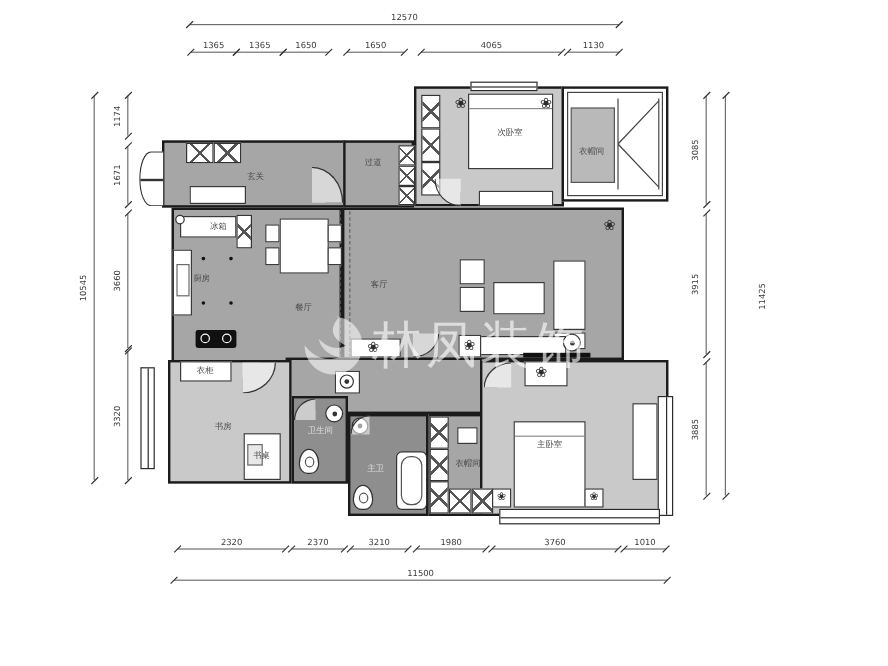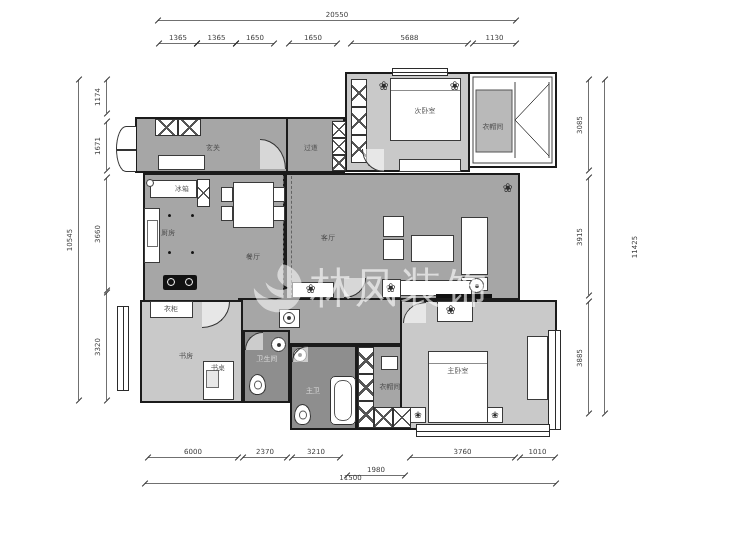--- a/index.html
+++ b/index.html
@@ -63,53 +63,53 @@
       pointer-events:none}
   .wm span{font-size:42px;font-weight:normal;letter-spacing:3px;color:rgba(255,255,255,.62)}
 </style>
 </head>
 <body>
 
 <div class="stage">
 
   <div>
     <div class="dh" style="left:158px;top:10px;width:358px">
-        <b>20550</b>
+        <b>12570</b>
       </div>
     <div class="dh" style="left:159px;top:33px;width:38px">
         <b>1365</b>
       </div>
     <div class="dh" style="left:197px;top:33px;width:39px">
         <b>1365</b>
       </div>
     <div class="dh" style="left:236px;top:33px;width:38px">
         <b>1650</b>
       </div>
     <div class="dh" style="left:289px;top:33px;width:48px">
         <b>1650</b>
       </div>
     <div class="dh" style="left:351px;top:33px;width:117px">
-        <b>5688</b>
+        <b>4065</b>
       </div>
     <div class="dh" style="left:473px;top:33px;width:43px">
         <b>1130</b>
       </div>
   </div>
 
   <div>
     <div class="dh" style="left:148px;top:447px;width:90px">
-        <b>6000</b>
+        <b>2320</b>
       </div>
     <div class="dh" style="left:243px;top:447px;width:44px">
         <b>2370</b>
       </div>
     <div class="dh" style="left:292px;top:447px;width:48px">
         <b>3210</b>
       </div>
-    <div class="dh" style="left:347px;top:465px;width:58px">
+    <div class="dh" style="left:347px;top:447px;width:58px">
         <b>1980</b>
       </div>
     <div class="dh" style="left:410px;top:447px;width:105px">
         <b>3760</b>
       </div>
     <div class="dh" style="left:520px;top:447px;width:35px">
         <b>1010</b>
       </div>
     <div class="dh" style="left:145px;top:473px;width:411px">
         <b>11500</b>
@@ -254,34 +254,34 @@
   <div class="fw" style="left:410px;top:407px;width:16px;height:16px"></div>
   <div class="pt sm" style="left:418px;top:415px">❀</div>
   <div class="fw" style="left:487px;top:407px;width:16px;height:16px"></div>
   <div class="pt sm" style="left:495px;top:415px">❀</div>
   <div class="fw" style="left:527px;top:336px;width:21px;height:64px"></div>
   <div class="win v" style="left:548px;top:330px;width:13px;height:100px"></div>
   <div class="win h" style="left:416px;top:424px;width:134px;height:13px"></div>
   <div class="dr tl" style="left:403px;top:302px;width:23px;height:21px"></div>
 
   <div class="lbl" style="left:213px;top:148px">玄关</div>
-  <div class="lbl" style="left:311px;top:148px">过道</div>
+  <div class="lbl" style="left:311px;top:136px">过道</div>
   <div class="lbl" style="left:425px;top:111px">次卧室</div>
   <div class="lbl" style="left:493px;top:127px">衣帽间</div>
-  <div class="lbl" style="left:328px;top:238px">客厅</div>
+  <div class="lbl" style="left:316px;top:238px">客厅</div>
   <div class="lbl" style="left:253px;top:257px">餐厅</div>
   <div class="lbl" style="left:168px;top:233px">厨房</div>
   <div class="lbl" style="left:186px;top:356px">书房</div>
   <div class="lbl" style="left:267px;top:359px;color:#ddd">卫生间</div>
   <div class="lbl" style="left:313px;top:391px;color:#ddd">主卫</div>
   <div class="lbl" style="left:390px;top:387px">衣帽间</div>
   <div class="lbl" style="left:458px;top:371px">主卧室</div>
   <div class="lbl" style="left:182px;top:189px">冰箱</div>
   <div class="lbl" style="left:171px;top:309px">衣柜</div>
-  <div class="lbl" style="left:218px;top:368px">书桌</div>
+  <div class="lbl" style="left:218px;top:380px">书桌</div>
 
   <div class="wm">
     <svg width="56" height="56" viewBox="0 0 58 58">
       <path d="M29 4c14 0 25 11 25 25S43 54 29 54 4 43 4 29c8 10 18 14 30 10-10-2-16-8-18-16 8 8 16 10 24 6-12-6-16-14-6-25z" fill="rgba(255,255,255,0.55)"></path>
     </svg>
     <span>林凤装饰</span>
   </div>
 
 </div>
 

